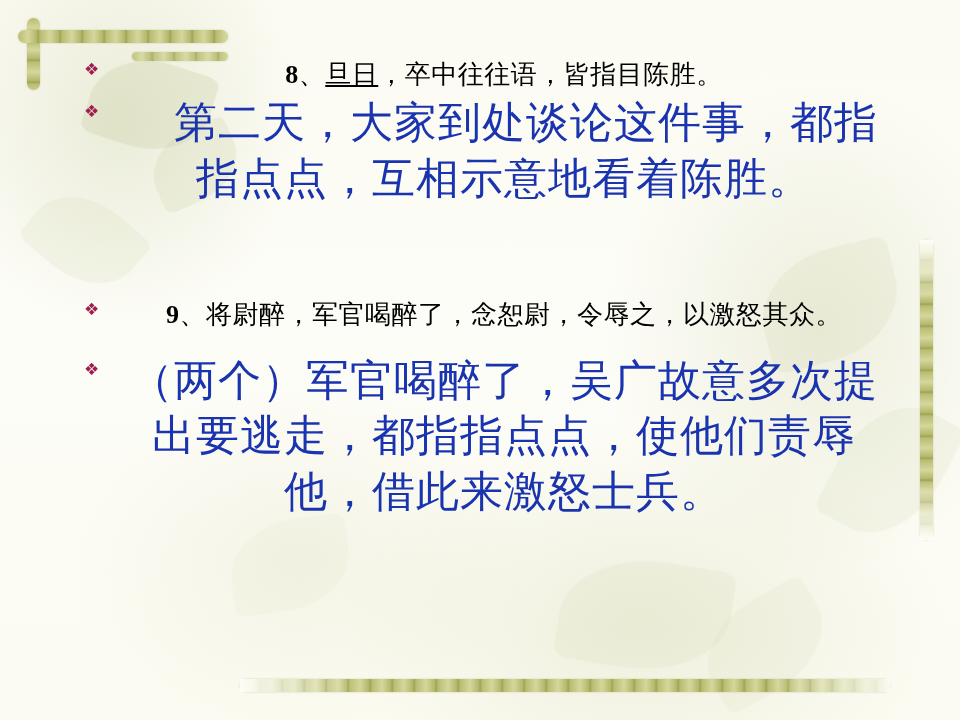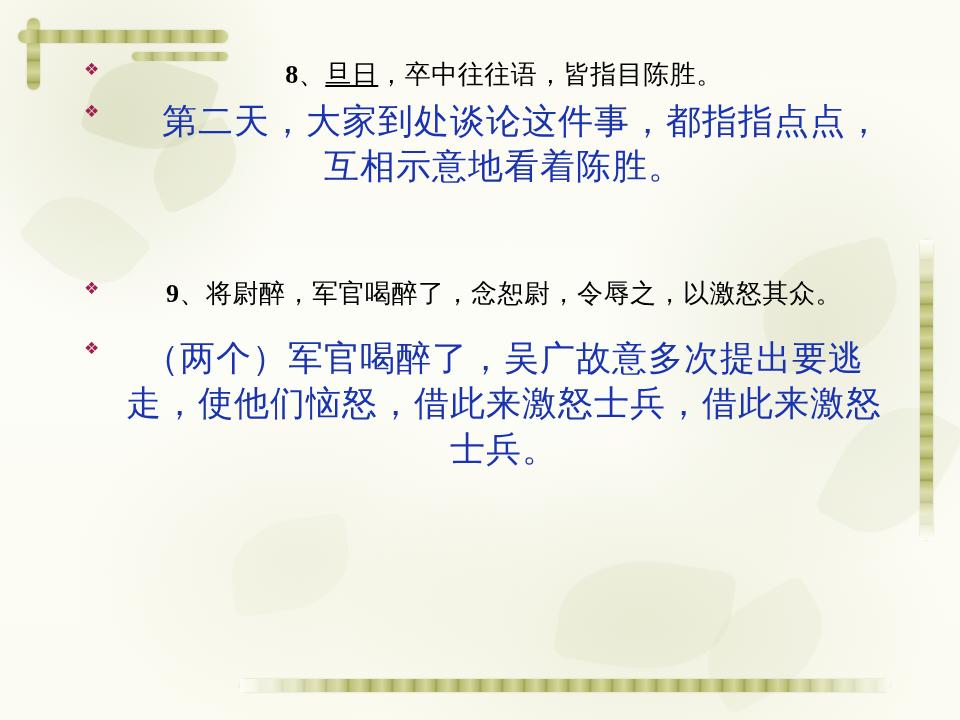--- a/index.html
+++ b/index.html
@@ -113,22 +113,22 @@
     line-height: 1.42;
     letter-spacing: 0.5px;
   }
   .line-orig .num {
     font-family: "Liberation Serif", serif;
     font-weight: bold;
   }
   .underline { text-decoration: underline; }
 
   .line-trans {
-    font-family: Liberation Sans, sans-serif;
-    font-size: 35px;
+    font-family: Liberation Mono, monospace;
+    font-size: 43px;
     color: #1a34b0;
     line-height: 1.30;
     letter-spacing: 1px;
   }
 
   .block-1 { margin-bottom: 4px; }
   .block-2 { margin-bottom: 0; }
   .gap-big { height: 86px; }
   .gap-mid { height: 22px; }
 </style>
@@ -176,17 +176,17 @@
       <span class="bullet-marker">❖</span>
       <div class="bullet-text line-orig">
         <span class="num">9</span><span>、</span><span>将尉醉，军官喝醉了，念恕尉，令辱之，以激怒其众。</span>
       </div>
     </div>
 
     <div class="gap-mid"></div>
 
     <div class="bullet-row">
       <span class="bullet-marker">❖</span>
-      <div class="bullet-text line-trans">（两个）军官喝醉了，吴广故意多次提出要逃走，使他们恼怒，借此来激怒士兵，借此来激怒士兵。</div>
+      <div class="bullet-text line-trans">（两个）军官喝醉了，吴广故意多次提出要逃走，都指指点点，使他们责辱他，借此来激怒士兵。</div>
     </div>
 
   </div>
 </div>
 
 </body></html>

